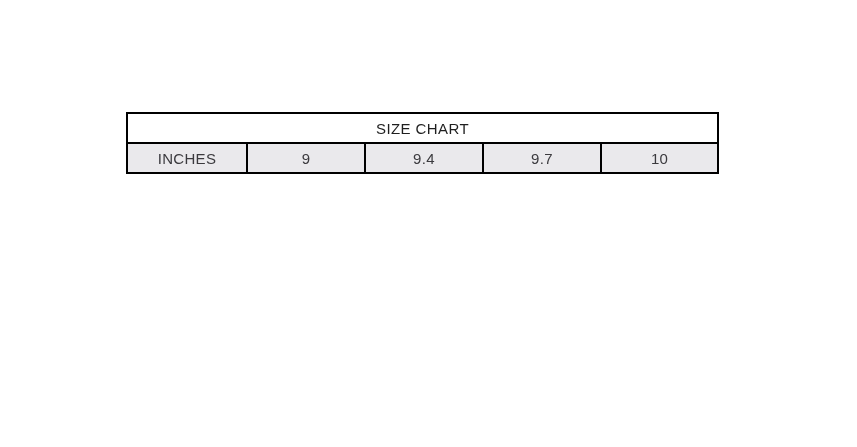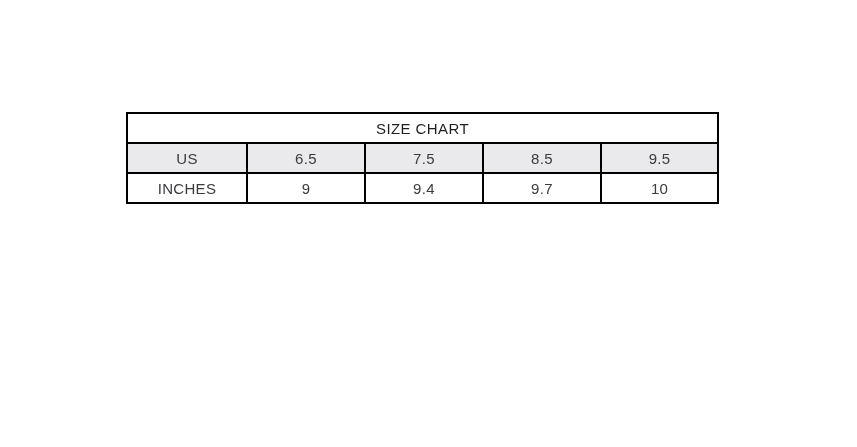--- a/index.html
+++ b/index.html
@@ -64,27 +64,20 @@
       <col style="width:118px">
       <col style="width:117px">
     </colgroup>
     <thead>
       <tr>
         <th class="chart-title" colspan="5">SIZE CHART</th>
       </tr>
     </thead>
     <tbody>
       <tr>
-        <td>US</td>
-        <td>6.5</td>
-        <td>7.5</td>
-        <td>8.5</td>
-        <td>9.5</td>
-      </tr>
-      <tr>
         <td>INCHES</td>
         <td>9</td>
         <td>9.4</td>
         <td>9.7</td>
         <td>10</td>
       </tr>
     </tbody>
   </table>
 </div>
 

